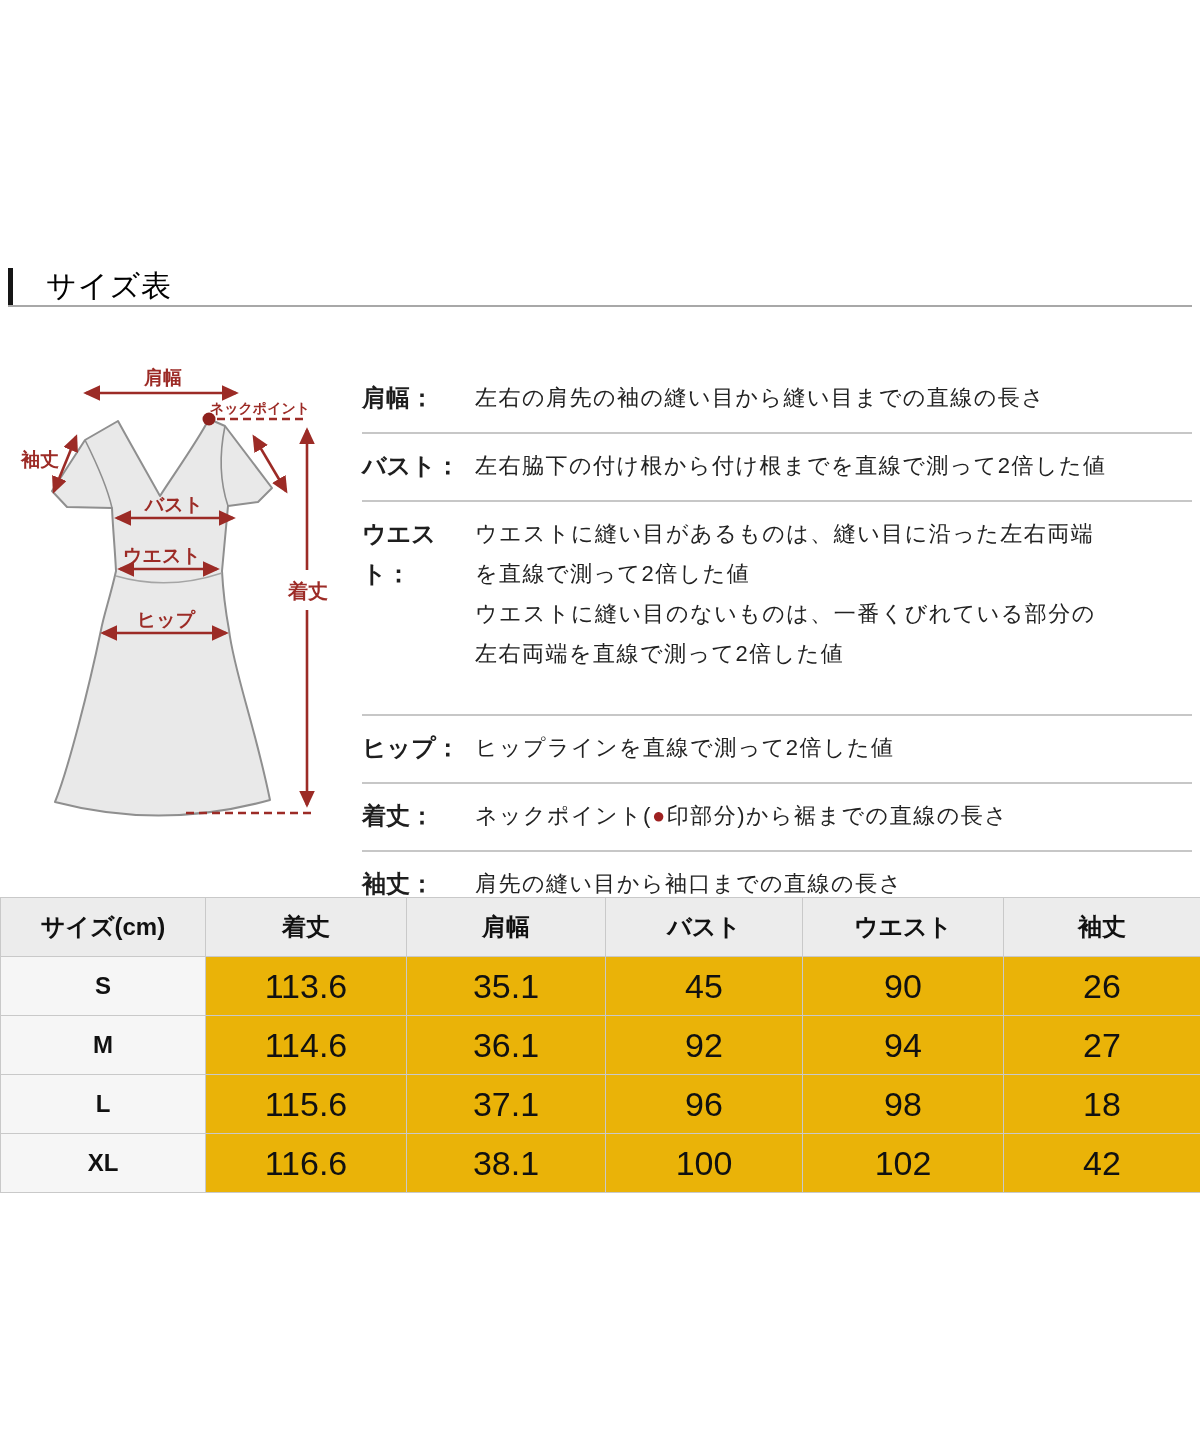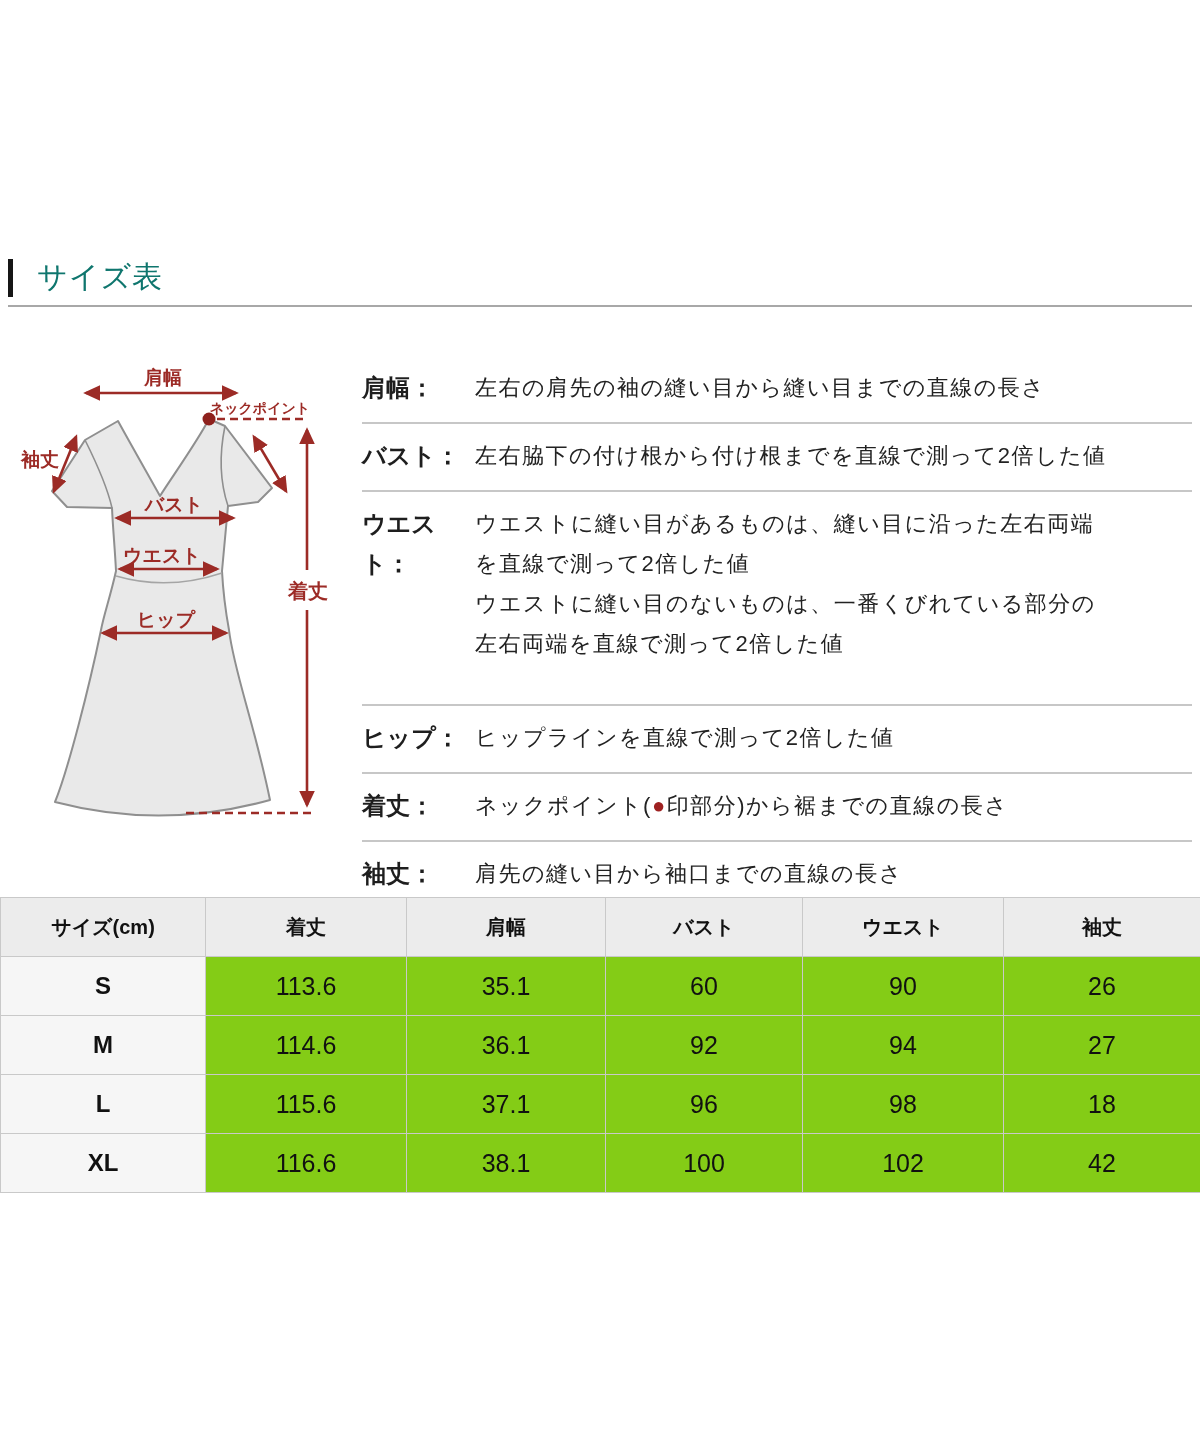--- a/index.html
+++ b/index.html
@@ -4,37 +4,37 @@
 <style>
   html,body{margin:0;padding:0;}
   body{
     width:1200px;height:1440px;position:relative;background:#ffffff;
     font-family:"Liberation Sans","DejaVu Sans",sans-serif;color:#1d1d1d;
     overflow:hidden;
   }
   
   .title-row{position:absolute;left:8px;top:250px;display:flex;align-items:center;}
   .title-bar{width:5px;height:38px;background:#161616;margin-right:17px;}
-  .page-title{font-size:30px;font-weight:500;color:#0f766e;margin:7px;letter-spacing:1px;}
+  .page-title{font-size:30px;font-weight:500;color:#000000;margin:16px;letter-spacing:1px;}
   .title-hr{position:absolute;left:8px;top:305px;width:1184px;border-top:2px solid #a8a8a8;}
   
   .diagram{position:absolute;left:0;top:350px;width:360px;height:530px;}
   .diagram text{font-family:"Liberation Sans","DejaVu Sans",sans-serif;font-weight:600;}
   
-  .defs{position:absolute;left:362px;top:356px;width:830px;}
+  .defs{position:absolute;left:362px;top:366px;width:830px;}
   .def-row{display:flex;align-items:flex-start;padding:12px 0 14px;border-bottom:2px solid #c7c7c7;line-height:40px;}
   .def-row.waist{padding-bottom:40px;}
   .def-term{width:113px;flex:0 0 113px;font-size:24px;font-weight:bold;color:#1e1e1e;}
   .def-desc{flex:1;font-size:22px;letter-spacing:1.5px;color:#222222;}
   .red-dot{color:#9e2121;}
   
   .size-table{position:absolute;left:0;top:897px;width:1200px;border-collapse:collapse;table-layout:fixed;}
   .size-table th,.size-table td{border:1px solid #c9c9c9;text-align:center;vertical-align:middle;}
-  .size-table th{height:56px;background:#ececec;font-size:20px;font-weight:bold;color:#111;}
-  .size-table td{height:56px;font-size:25px;color:#111;background:#84cc16;}
+  .size-table th{height:56px;background:#ececec;font-size:24px;font-weight:bold;color:#111;}
+  .size-table td{height:56px;font-size:34px;color:#111;background:#eab308;}
   .size-table td.size-cell{background:#f6f6f6;font-size:24px;font-weight:bold;}
 </style>
 </head>
 <body>
 
 <div>
 
   <div class="title-row">
     <span class="title-bar"></span>
     <h1 class="page-title">サイズ表</h1>
@@ -150,21 +150,21 @@
         <th>バスト</th>
         <th>ウエスト</th>
         <th>袖丈</th>
       </tr>
     </thead>
     <tbody>
       <tr>
         <td class="size-cell">S</td>
         <td>113.6</td>
         <td>35.1</td>
-        <td>60</td>
+        <td>45</td>
         <td>90</td>
         <td>26</td>
       </tr>
       <tr>
         <td class="size-cell">M</td>
         <td>114.6</td>
         <td>36.1</td>
         <td>92</td>
         <td>94</td>
         <td>27</td>

